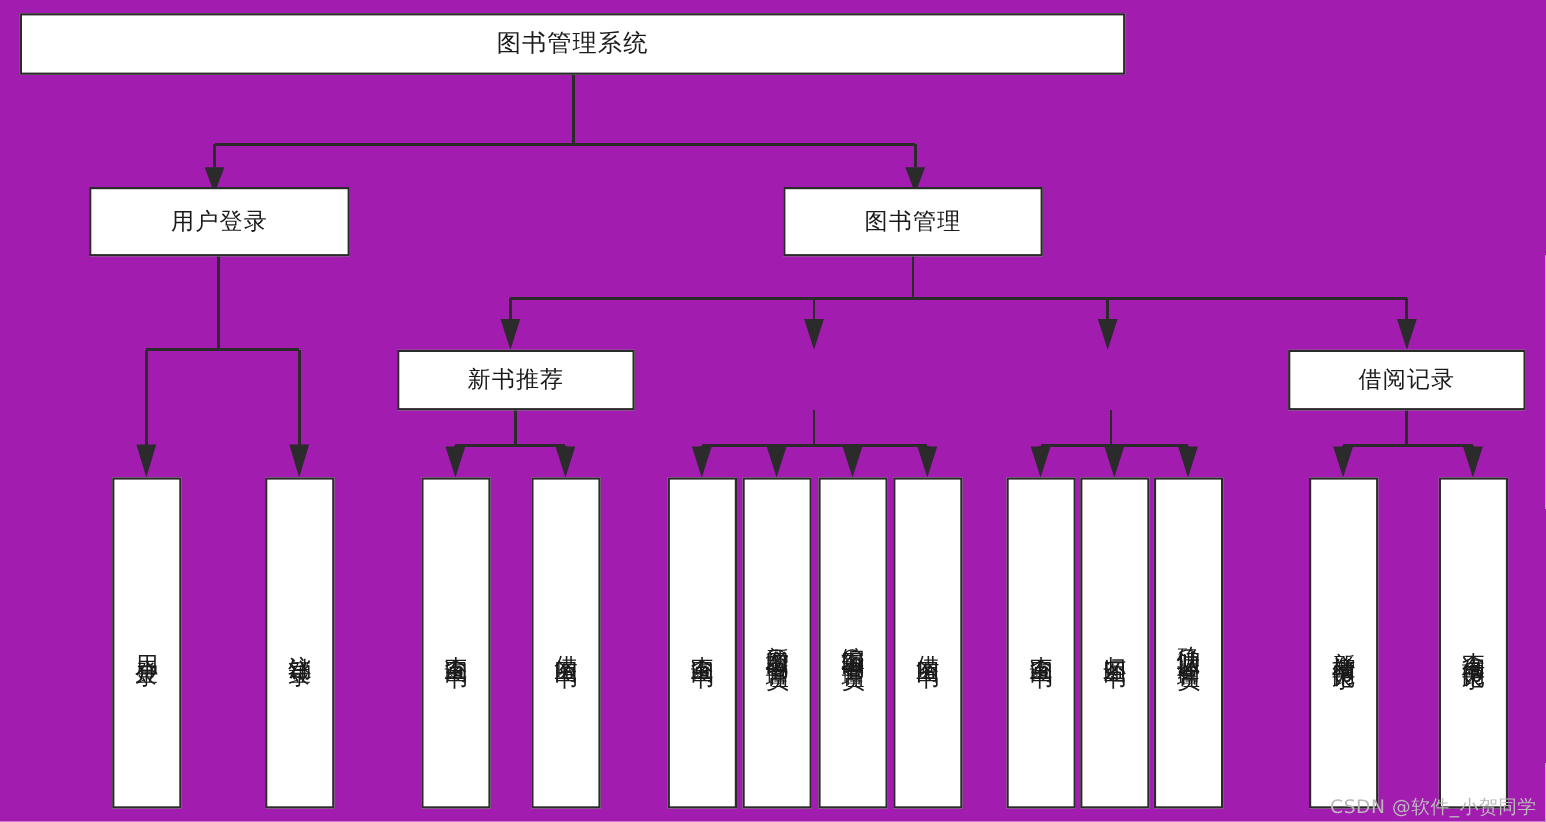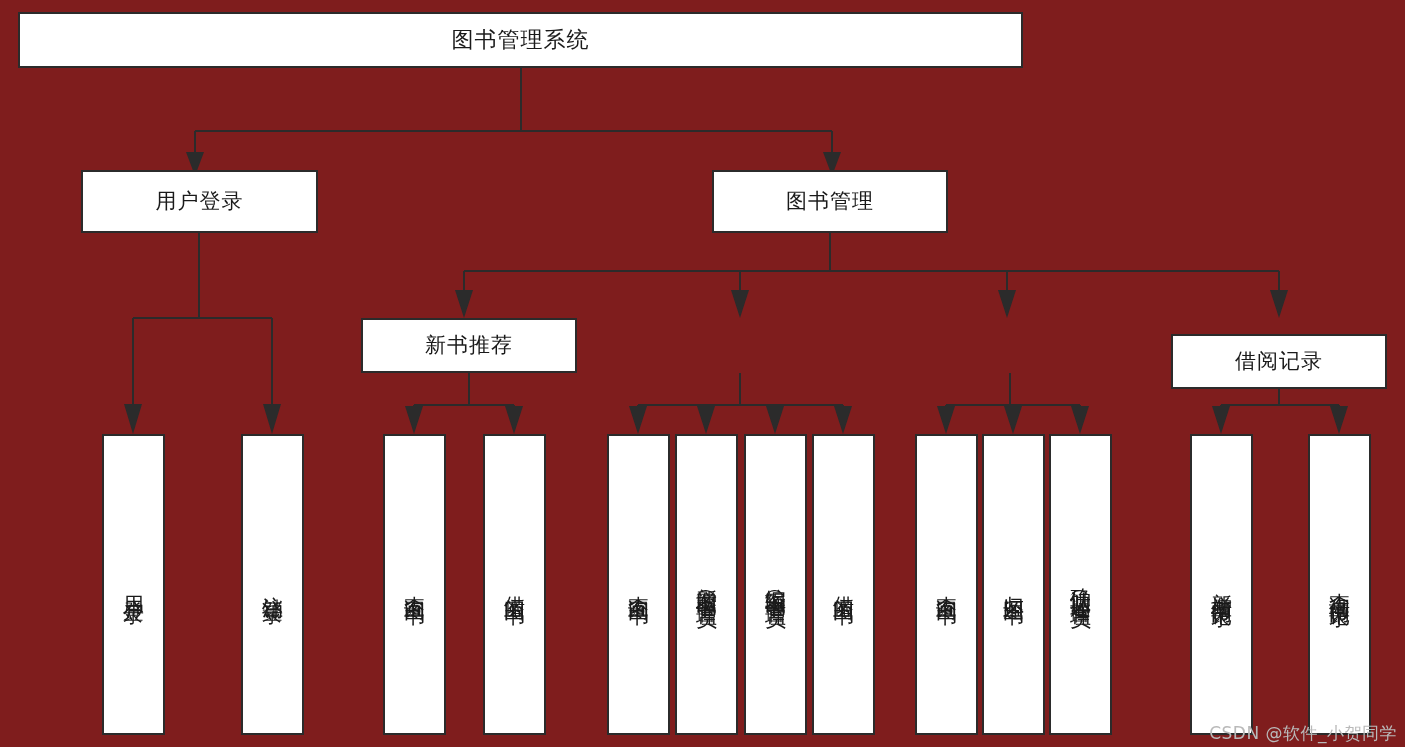--- a/index.html
+++ b/index.html
@@ -8,21 +8,21 @@
     padding: 0;
     background: #ffffff;
   }
   body {
     font-family: "DejaVu Sans", "Liberation Sans", sans-serif;
   }
   #canvas {
     position: relative;
     width: 1405px;
     height: 747px;
-    background: #7f1d1d;
+    background: #a21caf;
     overflow: hidden;
   }
   #diagram-svg {
     position: absolute;
     left: 0;
     top: 0;
     width: 1405px;
     height: 747px;
   }
   .node {
@@ -155,21 +155,21 @@
   <div class="node horiz" style="left:81px; top:170px; width:237px; height:63px;">
     <span>用户登录</span>
   </div>
   <div class="node horiz" style="left:712px; top:170px; width:236px; height:63px;">
     <span>图书管理</span>
   </div>
 
   <div class="node horiz" style="left:361px; top:318px; width:216px; height:55px;">
     <span>新书推荐</span>
   </div>
-  <div class="node horiz" style="left:1171px; top:318px; width:216px; height:55px;margin-top:16px;">
+  <div class="node horiz" style="left:1171px; top:318px; width:216px; height:55px;">
     <span>借阅记录</span>
   </div>
 
   <div class="node vert" style="left:102px; top:434px; width:63px; height:301px;">
     <span class="vtext">用户登录</span>
   </div>
   <div class="node vert" style="left:241px; top:434px; width:63px; height:301px;">
     <span class="vtext">注销登录</span>
   </div>
 

